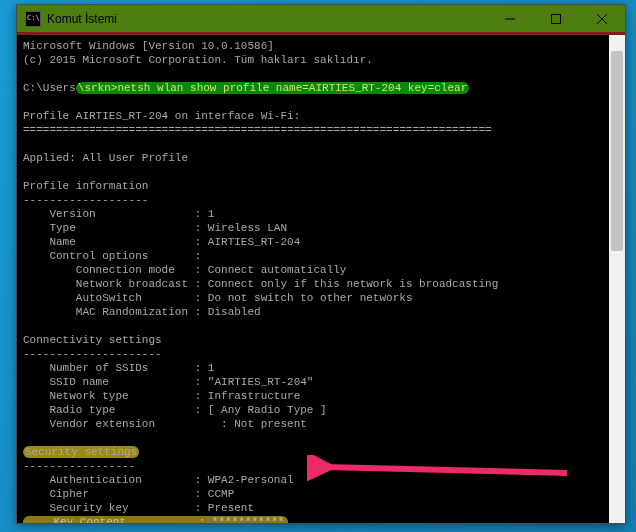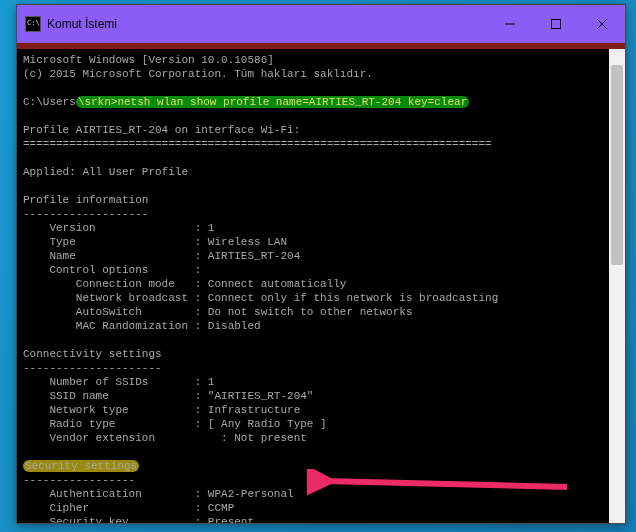--- a/index.html
+++ b/index.html
@@ -17,25 +17,25 @@
     top: 4px;
     width: 610px;
     height: 520px;
     background: #fff;
     border: 1px solid #4a4a4a;
     box-shadow: 0 2px 10px rgba(0,0,0,.4);
     display: flex;
     flex-direction: column;
   }
   .titlebar {
-    height: 44px;
-    background: #8b5cf6;
+    height: 30px;
+    background: #4d7c0f;
     display: flex;
     align-items: center;
-    border-bottom: 6px solid #7f1d1d;
+    border-bottom: 3px solid #7f1d1d;
   }
   .title-icon {
     width: 16px; height: 16px;
     margin-left: 8px;
     background: #000;
     border: 1px solid #555;
     position: relative;
   }
   .title-icon::after {
     content: "C:\\";

